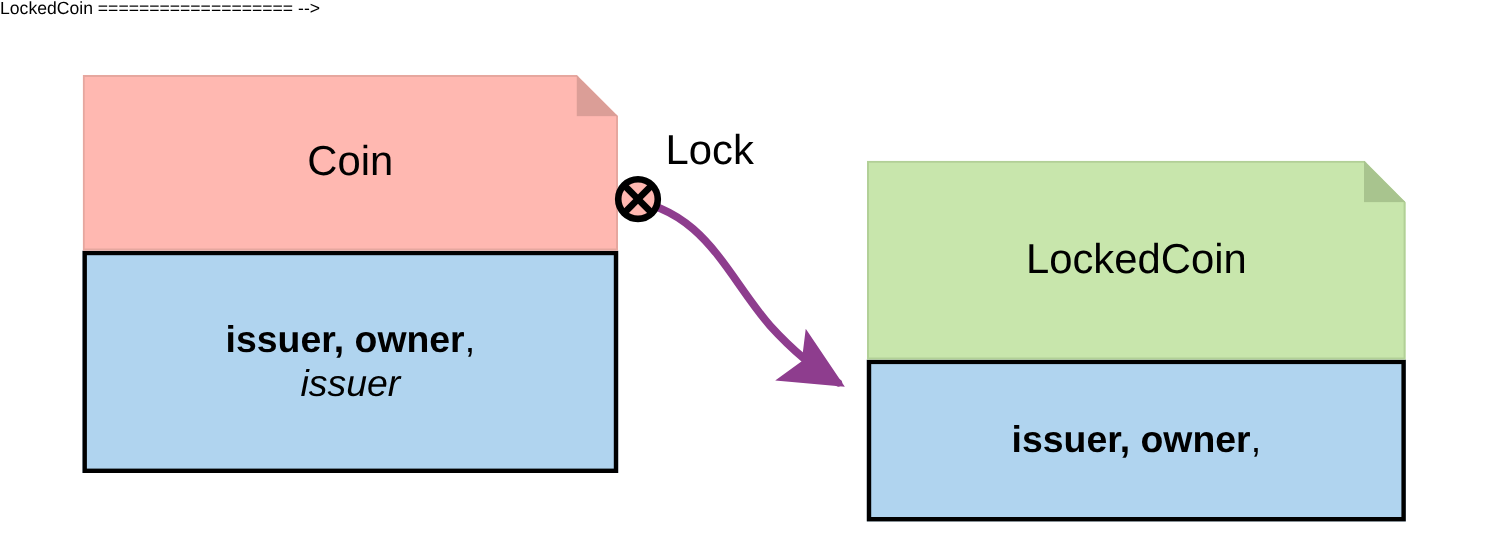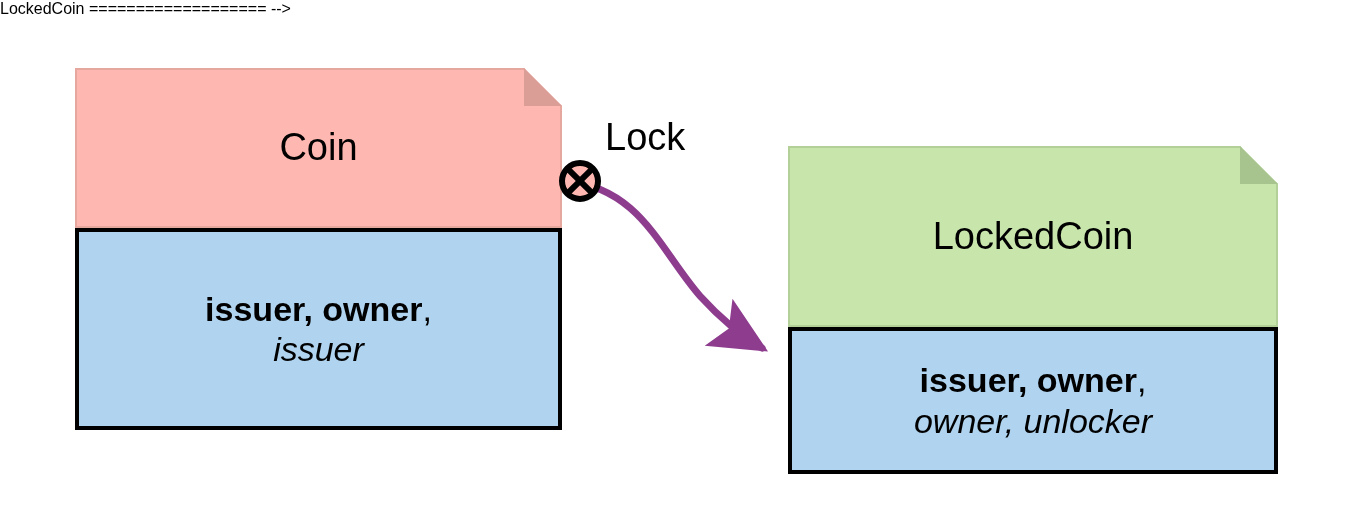--- a/index.html
+++ b/index.html
@@ -146,21 +146,20 @@
         <div class="page-fold" style="width:38px; height:38px; background:#a8c48e;
                     clip-path: polygon(0 0, 100% 100%, 0 100%);"></div>
       </div>
       <span class="hdr-label">LockedCoin</span>
     </div>
 
     <div class="node-body" style="left:0px; top:181px; width:490px; height:147px; background:#b0d4ef;">
       <div class="attr-line">
         <span class="attr-bold">issuer, owner</span><span>,</span>
       </div>
-      <div class="attr-line attr-italic">owner, unlocker</div>
     </div>
   </div>
 
    LockedCoin =================== --&gt;
   <svg id="edge-layer" viewBox="0 0 1352 506" width="1352" height="506">
 
     <defs>
       <marker id="arrowhead-lock" markerWidth="9" markerHeight="9" refX="7.6" refY="4.5" orient="auto" markerUnits="strokeWidth">
         <path d="M0.4,0.6 L8.6,4.5 L0.4,8.4 L2.1,4.5 Z" fill="#8e3d8e"></path>
       </marker>

